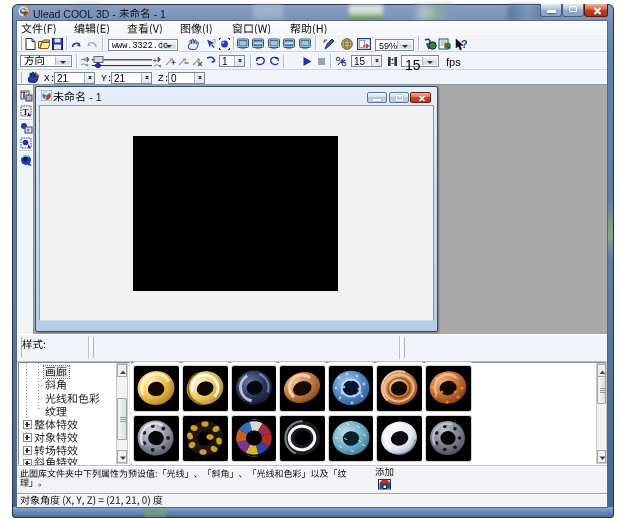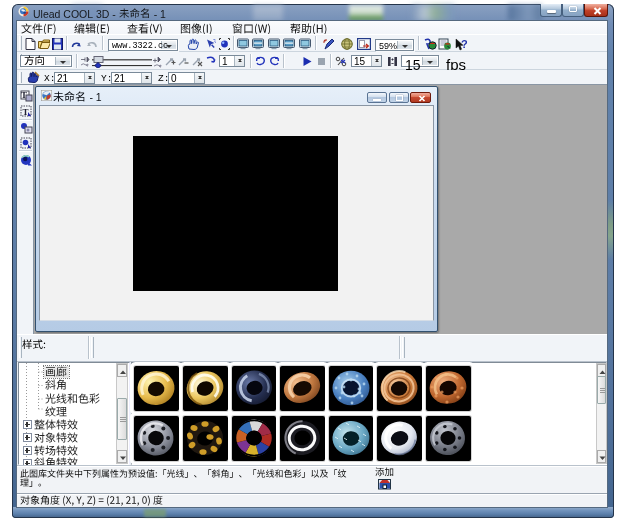--- a/index.html
+++ b/index.html
@@ -265,21 +265,21 @@
       </div>
       <svg class="abs" style="left:370px;top:35px" width="11" height="11" viewBox="0 0 11 11">
         <rect x="1" y="1" width="2.6" height="9" fill="#334"></rect>
         <rect x="7.4" y="1" width="2.6" height="9" fill="#334"></rect>
         <path d="M4.4 3.5h2.2M5.5 2.4v2.2M4.4 7.5h2.2" stroke="#334" stroke-width=".9"></path>
       </svg>
       <div class="combo" style="left:384px;top:33.5px;width:38px;height:12px">
         <div class="btn"></div>
         <div style="position:absolute;left:3px;top:1px;font-size:14px;color:#000">15</div>
       </div>
-      <div class="abs" style="left:429px;top:35px;font-size:15px;color:#000">fps</div>
+      <div class="abs" style="left:429px;top:35px;font-size:11px;color:#000">fps</div>
       <div class="abs" style="left:0;top:49px;width:590px;height:13.5px;background:#f1f4f8"></div>
       <div class="abs" style="left:0;top:62.5px;width:590px;height:1px;background:#8a96a4"></div>
       <div class="grip" style="left:2px;top:50.5px;height:11px"></div>
       <svg class="abs" style="left:10px;top:50px" width="13" height="12" viewBox="0 0 13 12">
         <path d="M2 11 C1 8 1 6 3 6 L3 3 C3 1.6 4.6 1.6 4.6 3 L4.6 5.6 L5 2 C5.2.8 6.6.8 6.7 2 L7 5.6 L7.6 2.6 C7.8 1.5 9 1.6 9 2.8 L9.2 6 L10 4.4 C10.5 3.4 11.6 3.9 11.4 5 L10.4 9 C10 10.6 9 11.5 7 11.5 Z" fill="#2a3fae" stroke="#151f66" stroke-width="1"></path>
         <path d="M8 1 l4 4" stroke="#b08030" stroke-width="1.6"></path>
       </svg>
       <div class="abs" style="left:27px;top:51.5px;font-size:9.5px;color:#000;font-family:'Liberation Mono',monospace">X:</div>
       <div class="spin" style="left:37px;top:50.5px;width:41px;height:12px">
         <div class="num">21</div>

